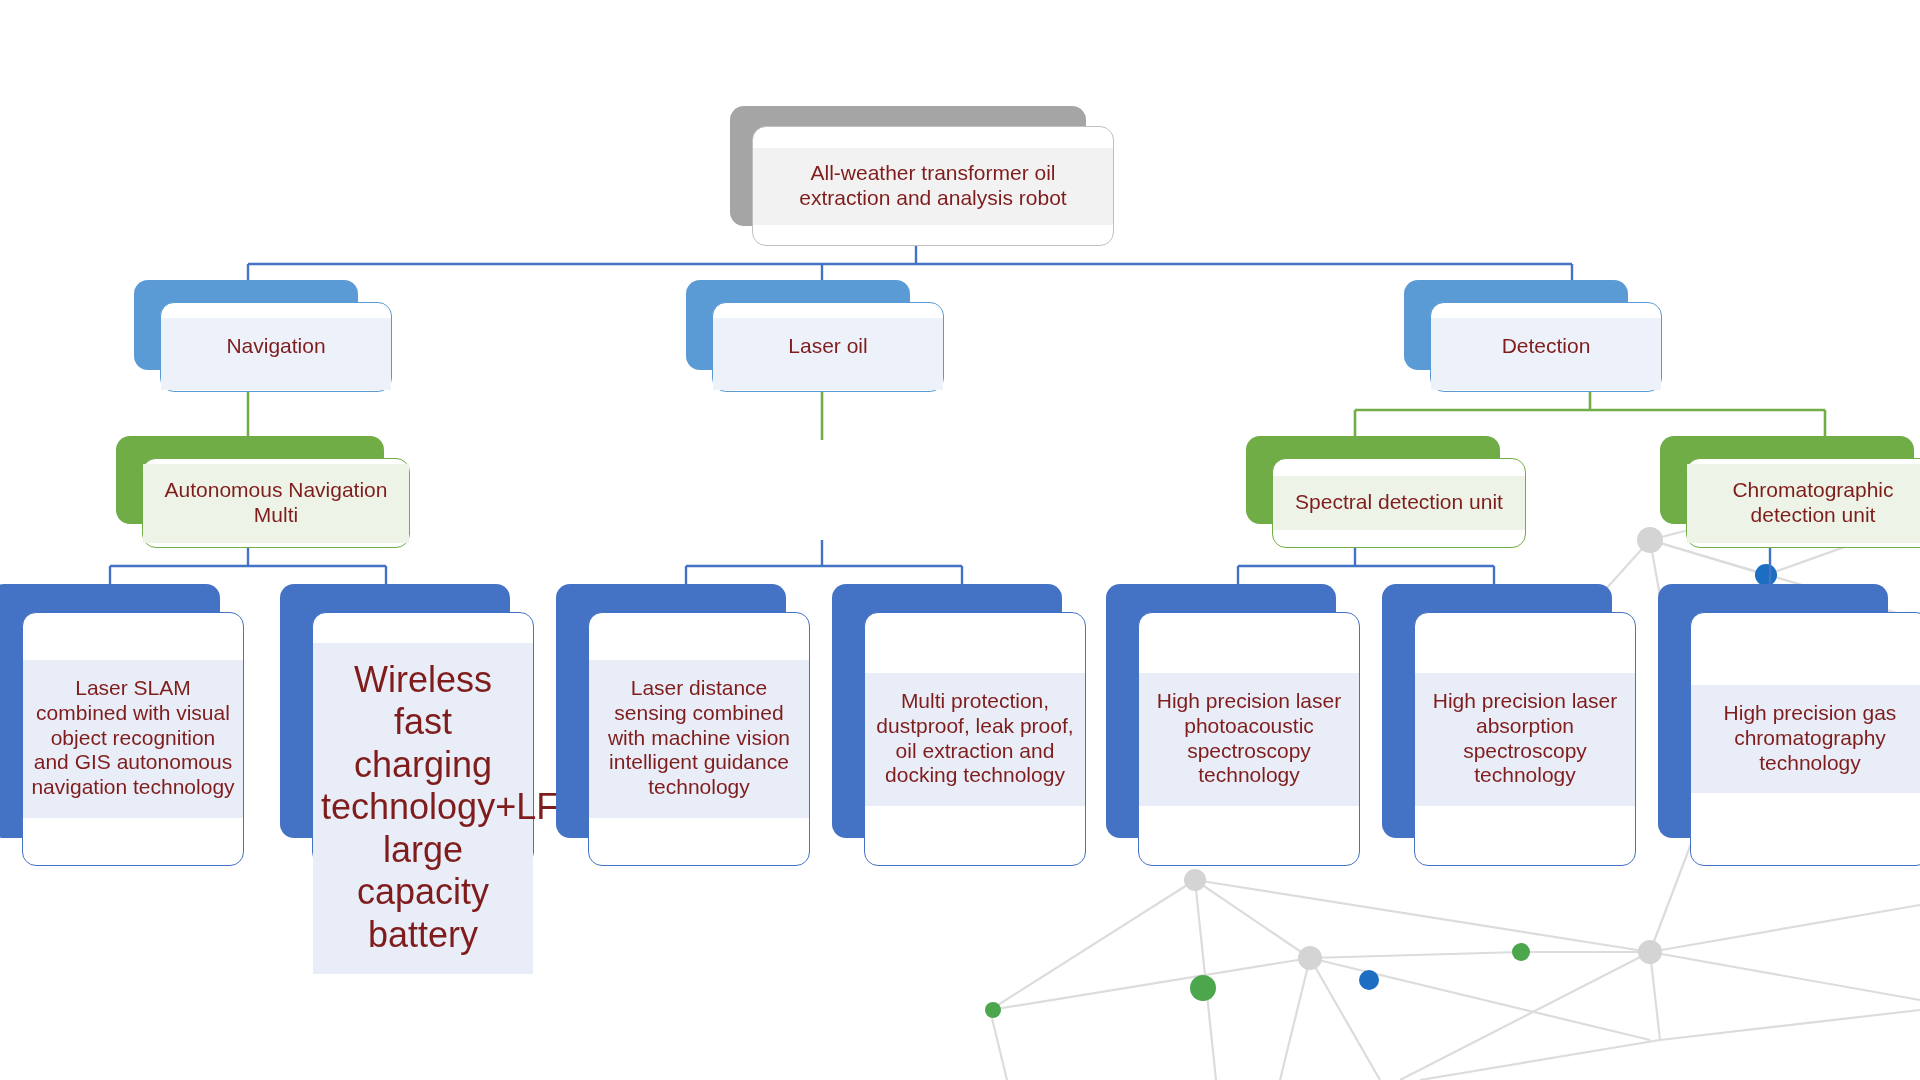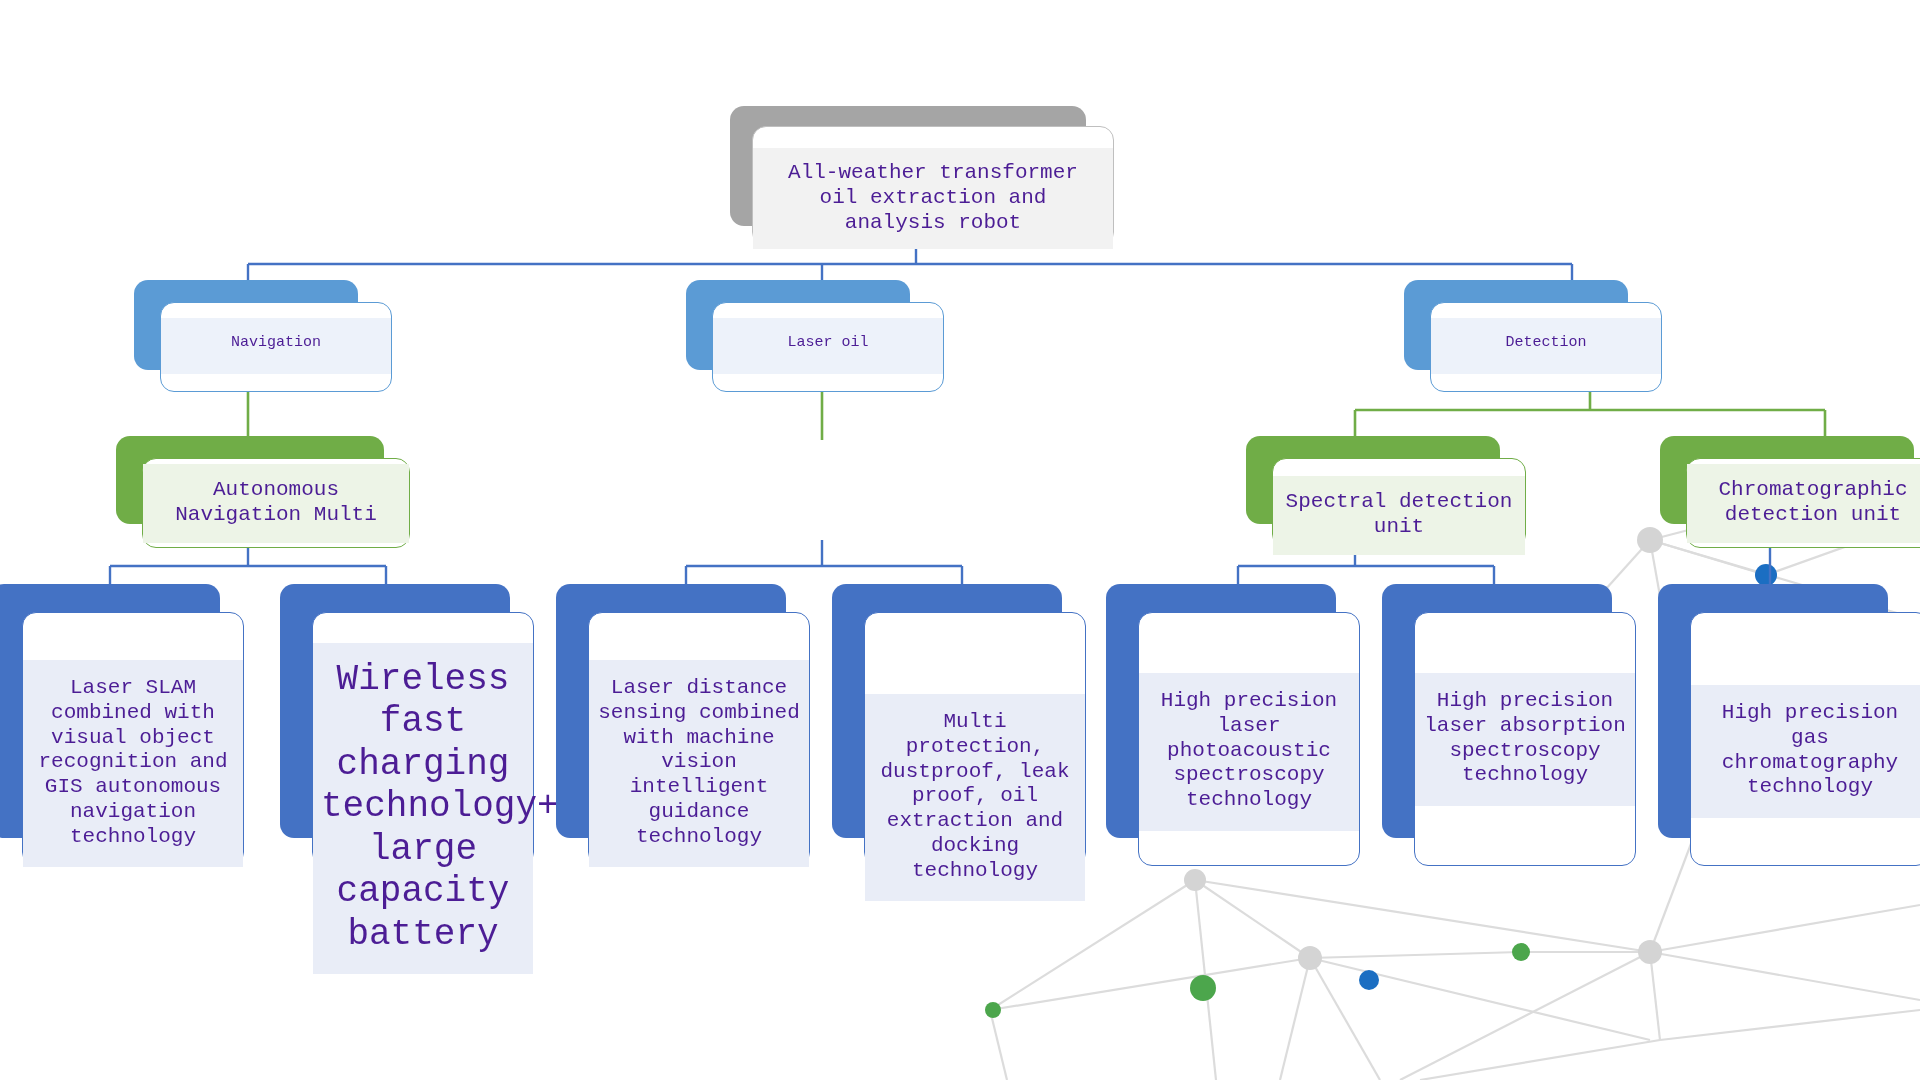--- a/index.html
+++ b/index.html
@@ -51,35 +51,34 @@
     box-sizing: border-box;
     background: #ffffff;
     display: flex;
     align-items: flex-start;
     justify-content: center;
   }
   .node .label {
     display: block;
     width: 100%;
     text-align: center;
-    color: #4c1d95;
+    color: #7f1d1d;
     line-height: 1.18;
     box-sizing: border-box;
-    font-family: Liberation Mono, monospace;
   }
 
   
   .n-root .shadow { background: #A5A5A5; }
   .n-root .card   { border: 1.6px solid #BFBFBF; }
   .n-root .label  { background: #F2F2F2; font-size: 21px; padding: 13px 10px 14px 10px; }
 
   
   .n-l2 .shadow { background: #5B9BD5; }
   .n-l2 .card   { border: 1.8px solid #5B9BD5; }
-  .n-l2 .label  { background: #EDF2FA; font-size: 15px; padding: 16px 10px 22px 10px; }
+  .n-l2 .label  { background: #EDF2FA; font-size: 21px; padding: 16px 10px 31px 10px; }
 
   
   .n-l3 .shadow { background: #70AD47; }
   .n-l3 .card   { border: 1.8px solid #70AD47; }
   .n-l3 .label  { background: #EDF4E7; font-size: 21px; padding: 14px 10px 15px 10px; }
 
   
   .n-l4 .shadow { background: #4472C4; }
   .n-l4 .card   { border: 1.8px solid #4472C4; }
   .n-l4 .label  { background: #E9EDF7; font-size: 21px; padding: 16px 8px 18px 8px; }
@@ -243,21 +242,21 @@
   <div class="node n-l4" style="left:556px; top:584px; width:262px; height:282px;">
     <div class="shadow" style="width:230px; height:254px;"></div>
     <div class="card" style="left:32px; top:28px; width:222px; height:254px;">
       <span class="label" style="margin-top: 47px;">Laser distance sensing combined with machine vision intelligent guidance technology</span>
     </div>
   </div>
 
   <div class="node n-l4" style="left:832px; top:584px; width:262px; height:282px;">
     <div class="shadow" style="width:230px; height:254px;"></div>
     <div class="card" style="left:32px; top:28px; width:222px; height:254px;">
-      <span class="label" style="margin-top: 81px;">Multi protection, dustproof, leak proof, oil extraction and docking technology</span>
+      <span class="label" style="margin-top: 60px;">Multi protection, dustproof, leak proof, oil extraction and docking technology</span>
     </div>
   </div>
 
   <div class="node n-l4" style="left:1106px; top:584px; width:262px; height:282px;">
     <div class="shadow" style="width:230px; height:254px;"></div>
     <div class="card" style="left:32px; top:28px; width:222px; height:254px;">
       <span class="label" style="margin-top: 60px;">High precision laser photoacoustic spectroscopy technology</span>
     </div>
   </div>
 

